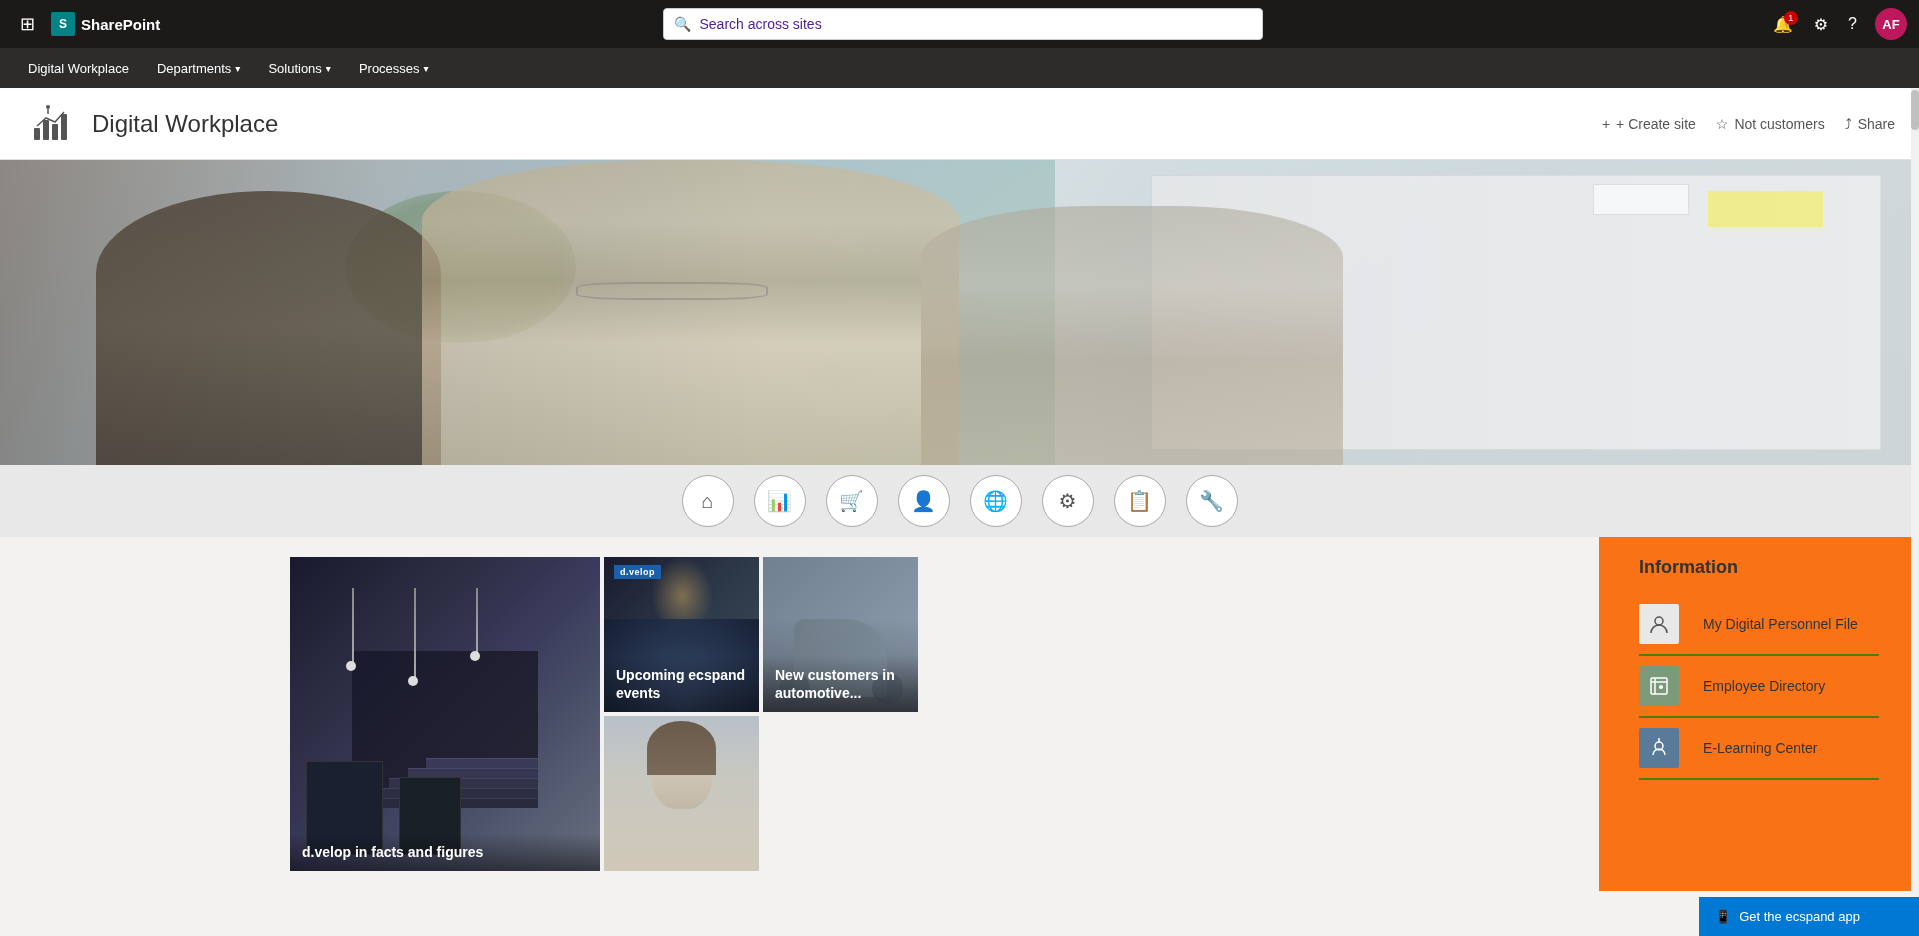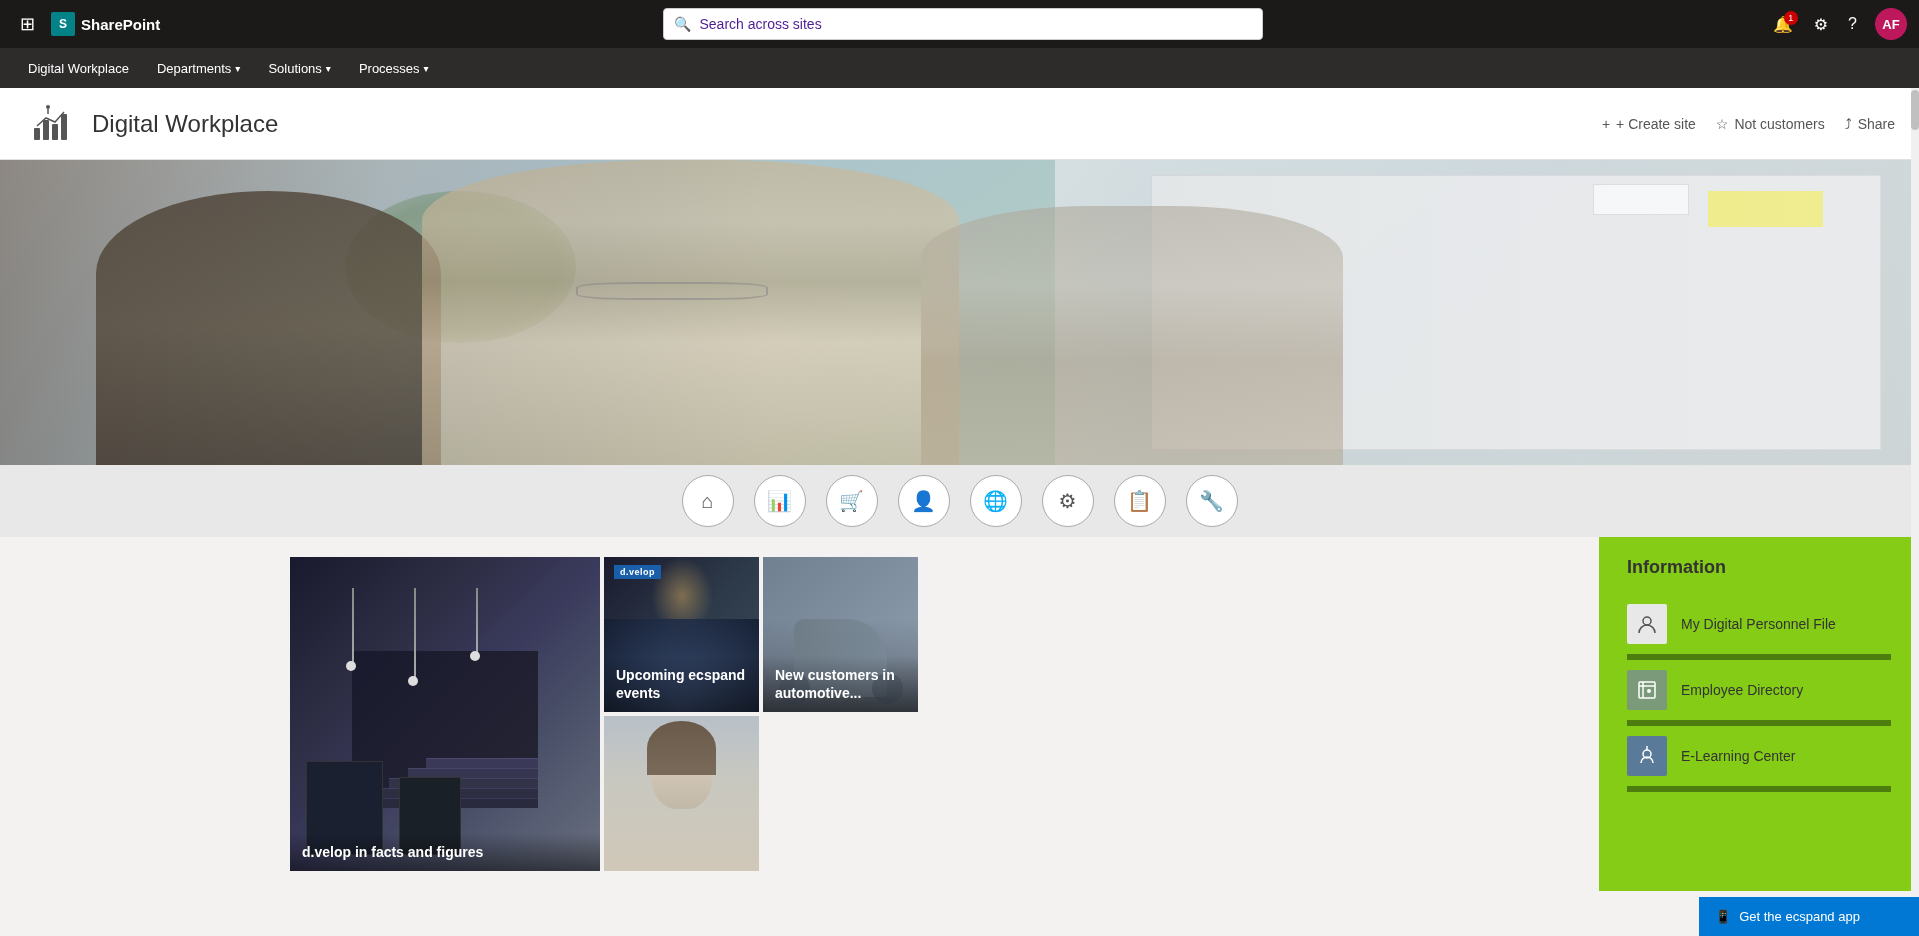--- a/index.html
+++ b/index.html
@@ -426,36 +426,36 @@
       top: 0;
       left: 0;
       right: 0;
       bottom: 0;
       background: linear-gradient(180deg, #b8c0c8 0%, #c8c8c0 40%, #d0c8b8 100%);
     }
 
     
     .info-sidebar {
       width: 320px;
-      padding: 20px 28px;
-      background: #84cc16;
+      padding: 20px 40px;
+      background: #f97316;
     }
     .info-title {
       font-size: 18px;
       font-weight: 600;
       color: #333;
       margin-bottom: 16px;
     }
     .info-item {
       display: flex;
       align-items: center;
-      gap: 14px;
+      gap: 24px;
       padding: 10px 0;
       cursor: pointer;
-      border-bottom: 6px solid #4d7c0f;
+      border-bottom: 2px solid #4d7c0f;
     }
     .info-item-icon {
       width: 40px;
       height: 40px;
       background: #e8e8e8;
       border-radius: 2px;
       display: flex;
       align-items: center;
       justify-content: center;
       font-size: 18px;

